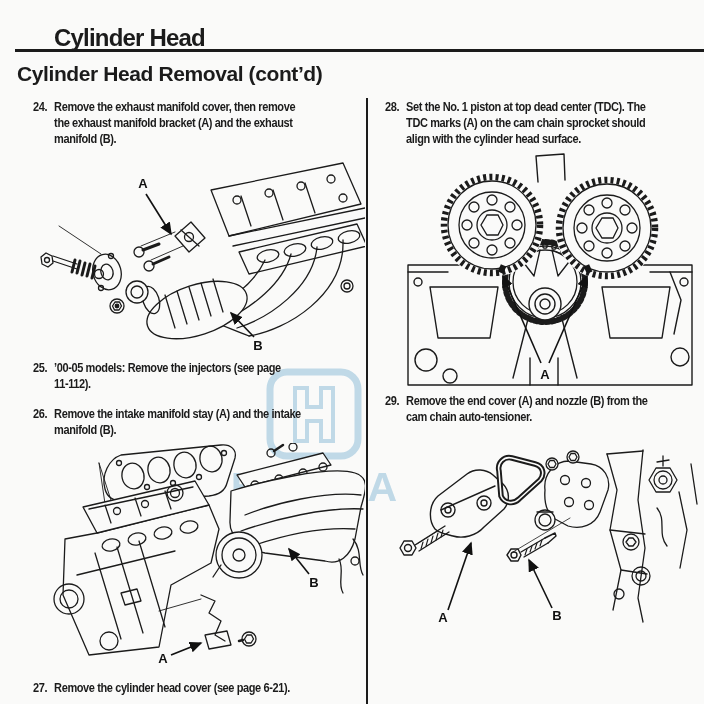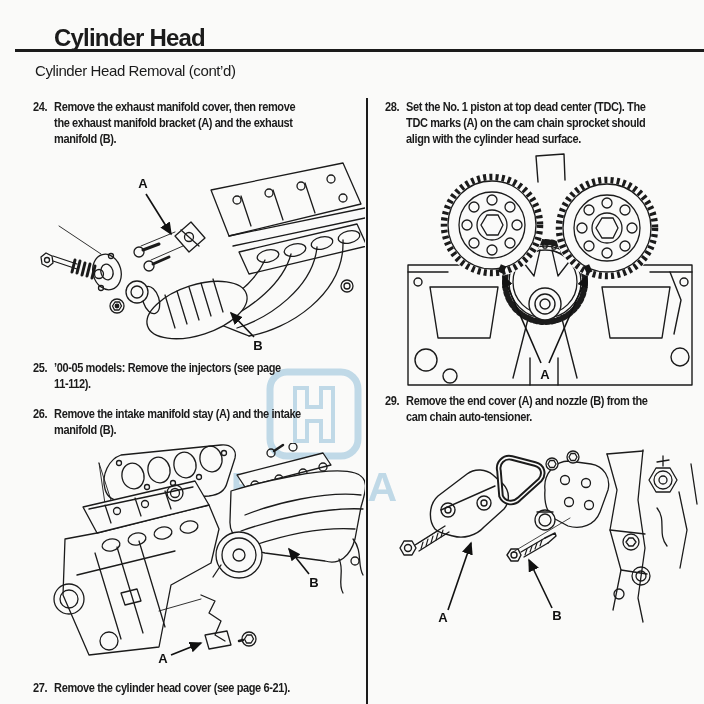--- a/index.html
+++ b/index.html
@@ -2,21 +2,21 @@
 <html><head>
 <meta charset="utf-8">
 <style>
   html,body{margin:0;padding:0;}
   body{background:#e9e9e9;}
   .page{position:relative;width:704px;height:704px;background:#fafaf9;overflow:hidden;
         font-family:"Liberation Sans",sans-serif;color:#1b1b1b;}
   .page-title{position:absolute;left:18px;top:24px;font-size:24px;font-weight:bold;
         letter-spacing:-0.8px;z-index:3;margin-left:36px;}
   .header-rule{position:absolute;left:15px;top:49px;width:689px;height:3px;background:#1b1b1b;z-index:3;}
-  .section-title{position:absolute;left:35px;top:62px;font-size:15px;font-weight:normal;
+  .section-title{position:absolute;left:17px;top:62px;font-size:21px;font-weight:bold;
         letter-spacing:-0.4px;z-index:3;}
   .column-divider{position:absolute;left:366px;top:98px;width:2px;height:606px;background:#1b1b1b;z-index:3;}
   .step{position:absolute;display:flex;font-size:12.5px;font-weight:bold;letter-spacing:-0.45px;
         line-height:15.8px;transform:scaleX(0.88);transform-origin:0 0;z-index:2;white-space:nowrap;}
   .step .num{width:24px;flex:none;}
   .step .ln{display:block;}
   .fig{position:absolute;z-index:1;}
   .fig text{font-family:"Liberation Sans",sans-serif;font-weight:bold;font-size:13px;fill:#111;letter-spacing:0;}
   .watermark{position:absolute;left:222px;top:368px;z-index:0;opacity:0.85;}
   .wm-text{font-family:"Liberation Sans",sans-serif;font-weight:bold;font-size:41px;letter-spacing:4px;}

